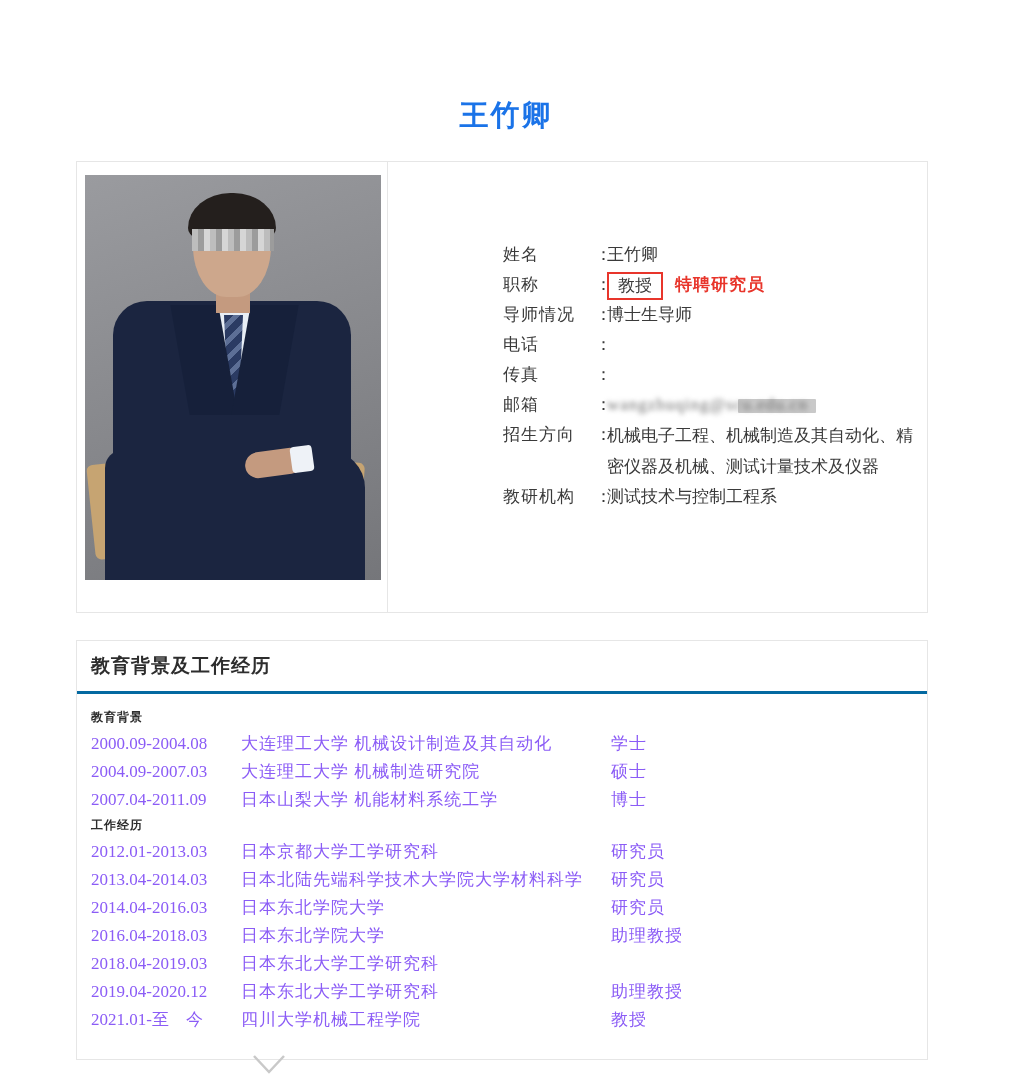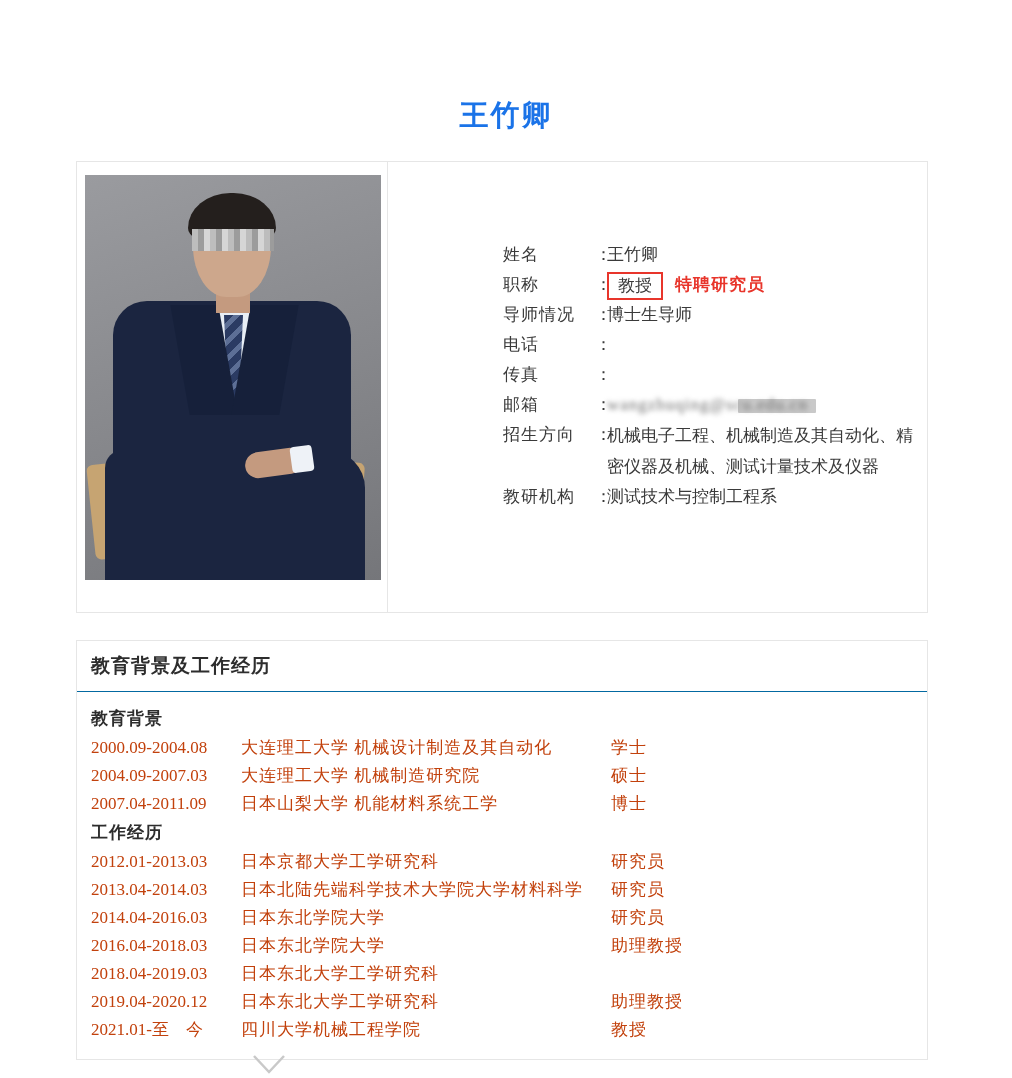--- a/index.html
+++ b/index.html
@@ -178,42 +178,42 @@
     left: 76px;
     top: 640px;
     width: 852px;
     height: 420px;
     border: 1px solid #e6e6e6;
     background: #ffffff;
     box-sizing: border-box;
   }
   .exp-header {
     height: 50px;
-    border-bottom: 1px solid #0369a1;
+    border-bottom: 3px solid #0369a1;
     display: flex;
     align-items: center;
     padding-left: 14px;
     font-size: 19px;
     font-weight: bold;
     color: #2d2d2d;
     letter-spacing: 1px;
   }
   .exp-body { padding: 12px 0 0 14px; }
   .section-head {
-    font-size: 17px;
+    font-size: 12px;
     font-weight: bold;
     color: #2d2d2d;
     margin: 3px 0 4px 0;
     letter-spacing: 1px;
   }
   .exp-row {
     display: flex;
     font-size: 17px;
     line-height: 28px;
-    color: #c2410c;
+    color: #8b5cf6;
   }
   .exp-date { width: 150px; flex: 0 0 150px; letter-spacing: 0px; }
   .exp-org { width: 370px; flex: 0 0 370px; letter-spacing: 1px; }
   .exp-role { flex: 1; letter-spacing: 1px; }
 
   
   .bottom-chevron {
     position: absolute;
     left: 252px;
     bottom: 2px;

